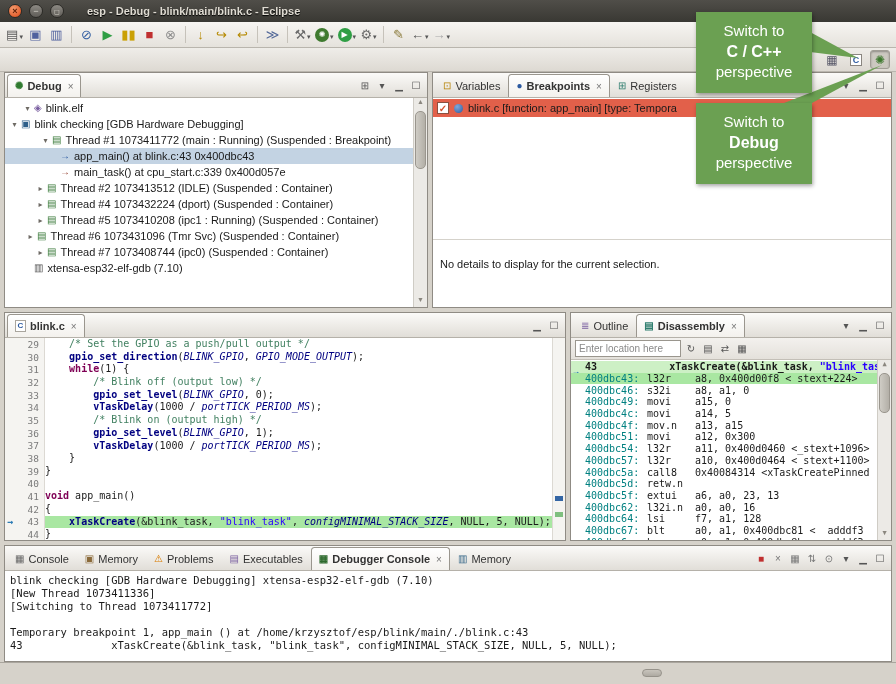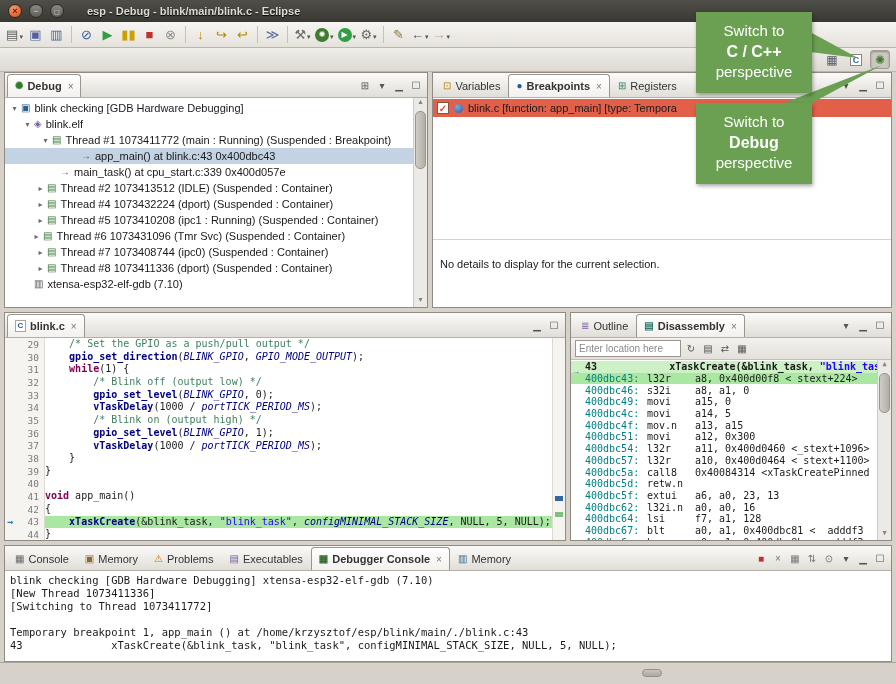--- a/index.html
+++ b/index.html
@@ -220,36 +220,36 @@
     <div class="tabbar-spacer"></div>
     <div class="tabbar-tools">
         <span class="tool-icon">⊞</span>
         <span class="tool-icon">▾</span>
         <span class="tool-icon min-icon"></span>
         <span class="tool-icon max-icon"></span>
       </div>
   </div>
   <div class="tree">
     <div class="tree-rows">
+        <div class="tree-row" style="padding-left: 17px;">
+          <span class="tw tw-open"></span>
+          <span class="ticon ti-binary"></span>
+          <span class="tree-label">blink.elf</span>
+        </div>
         <div class="tree-row" style="padding-left: 4px;">
           <span class="tw tw-open"></span>
           <span class="ticon ti-launch"></span>
           <span class="tree-label">blink checking [GDB Hardware Debugging]</span>
         </div>
-        <div class="tree-row" style="padding-left: 17px;">
-          <span class="tw tw-open"></span>
-          <span class="ticon ti-binary"></span>
-          <span class="tree-label">blink.elf</span>
-        </div>
         <div class="tree-row" style="padding-left: 35px;">
           <span class="tw tw-open"></span>
           <span class="ticon ti-thread"></span>
           <span class="tree-label">Thread #1 1073411772 (main : Running) (Suspended : Breakpoint)</span>
         </div>
-        <div class="tree-row selected" style="padding-left: 64px; text-align: center;">
+        <div class="tree-row selected" style="padding-left: 43px; text-align: center;">
           <span class="tw"></span>
           <span class="ticon ti-frame_current"></span>
           <span class="tree-label">app_main() at blink.c:43 0x400dbc43</span>
         </div>
         <div class="tree-row" style="padding-left: 43px;">
           <span class="tw"></span>
           <span class="ticon ti-frame"></span>
           <span class="tree-label">main_task() at cpu_start.c:339 0x400d057e</span>
         </div>
         <div class="tree-row" style="padding-left: 30px;">
@@ -260,34 +260,29 @@
         <div class="tree-row" style="padding-left: 30px;">
           <span class="tw tw-closed"></span>
           <span class="ticon ti-thread"></span>
           <span class="tree-label">Thread #4 1073432224 (dport) (Suspended : Container)</span>
         </div>
         <div class="tree-row" style="padding-left: 30px;">
           <span class="tw tw-closed"></span>
           <span class="ticon ti-thread"></span>
           <span class="tree-label">Thread #5 1073410208 (ipc1 : Running) (Suspended : Container)</span>
         </div>
-        <div class="tree-row" style="padding-left: 26px;">
+        <div class="tree-row" style="padding-left: 20px;">
           <span class="tw tw-closed"></span>
           <span class="ticon ti-thread"></span>
           <span class="tree-label">Thread #6 1073431096 (Tmr Svc) (Suspended : Container)</span>
         </div>
         <div class="tree-row" style="padding-left: 30px;">
           <span class="tw tw-closed"></span>
           <span class="ticon ti-thread"></span>
           <span class="tree-label">Thread #7 1073408744 (ipc0) (Suspended : Container)</span>
-        </div>
-        <div class="tree-row" style="padding-left: 30px;">
-          <span class="tw tw-closed"></span>
-          <span class="ticon ti-thread"></span>
-          <span class="tree-label">Thread #8 1073411336 (dport) (Suspended : Container)</span>
         </div>
         <div class="tree-row" style="padding-left: 17px;">
           <span class="tw"></span>
           <span class="ticon ti-gdb"></span>
           <span class="tree-label">xtensa-esp32-elf-gdb (7.10)</span>
         </div>
       </div>
     <div class="vscroll">
       <span class="vs-up"></span>
       <span class="vs-thumb"></span>

